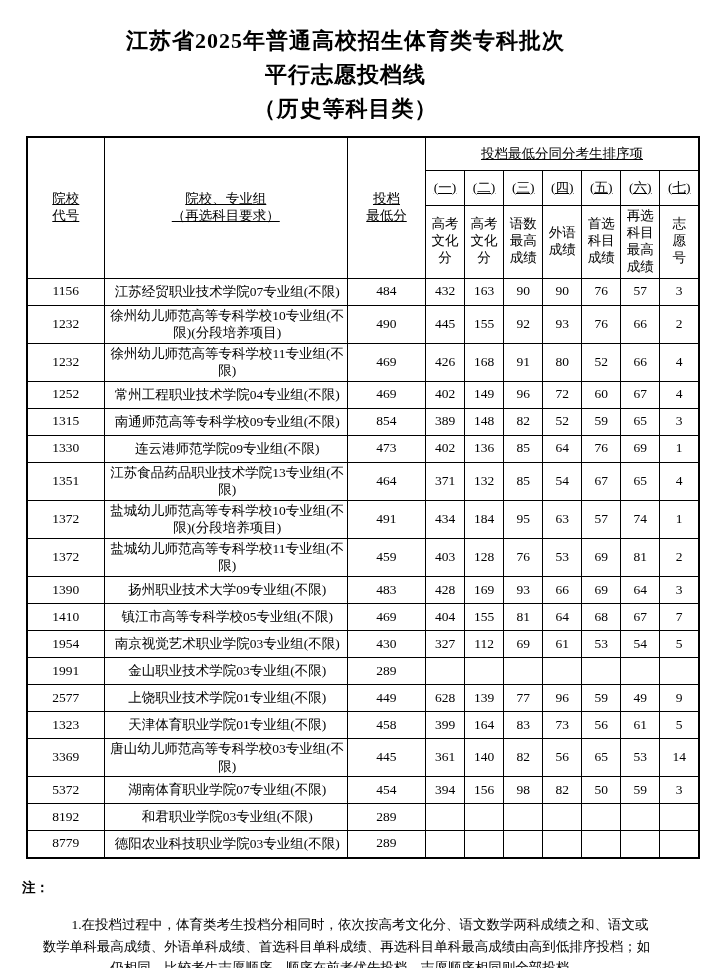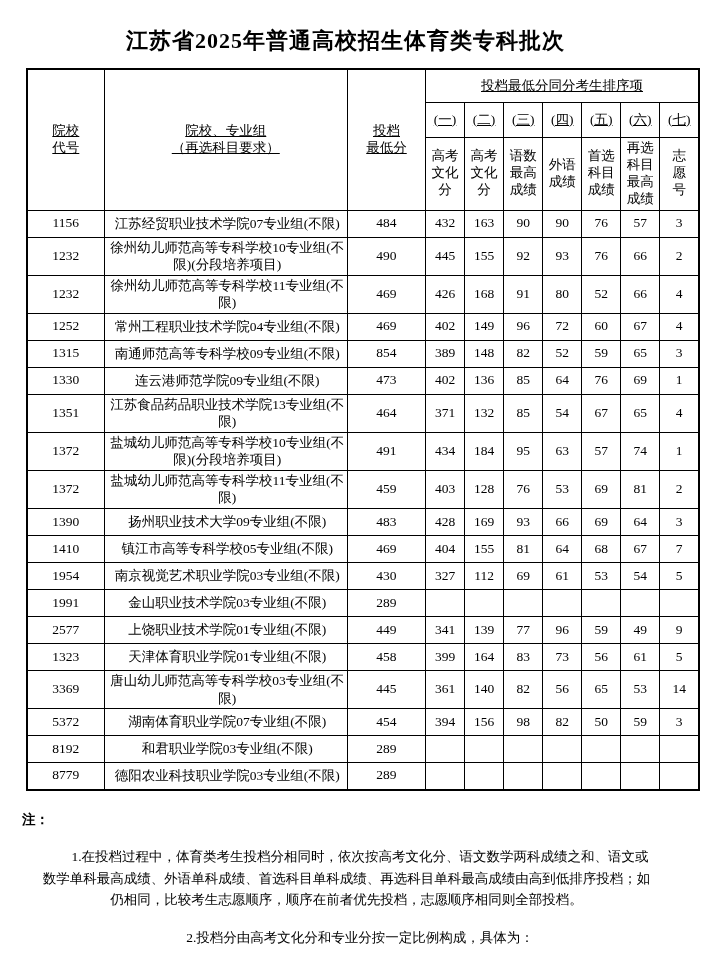--- a/index.html
+++ b/index.html
@@ -52,20 +52,22 @@
   .notes-label { font-weight:bold; }
   .notes p { margin:16px; text-indent:2em;text-align:center; }
 </style>
 </head>
 <body>
 
 <div class="page">
 
   <div class="title">
     <div>江苏省2025年普通高校招生体育类专科批次</div>
+    <div>平行志愿投档线</div>
+    <div>（历史等科目类）</div>
   </div>
 
   <table class="scores">
     <colgroup>
       <col class="c-code">
         <col class="c-name">
         <col class="c-min">
       <col class="c-sub">
         <col class="c-sub">
         <col class="c-sub">
@@ -257,21 +259,21 @@
       <td class="num"></td>
       <td class="num"></td>
       <td class="num"></td>
       <td class="num"></td>
       <td class="num"></td>
     </tr>
         <tr>
       <td class="code">2577</td>
       <td class="name">上饶职业技术学院01专业组(不限)</td>
       <td class="min">449</td>
-      <td class="num">341</td>
+      <td class="num">628</td>
       <td class="num">139</td>
       <td class="num">77</td>
       <td class="num">96</td>
       <td class="num">59</td>
       <td class="num">49</td>
       <td class="num">9</td>
     </tr>
         <tr>
       <td class="code">1323</td>
       <td class="name">天津体育职业学院01专业组(不限)</td>

